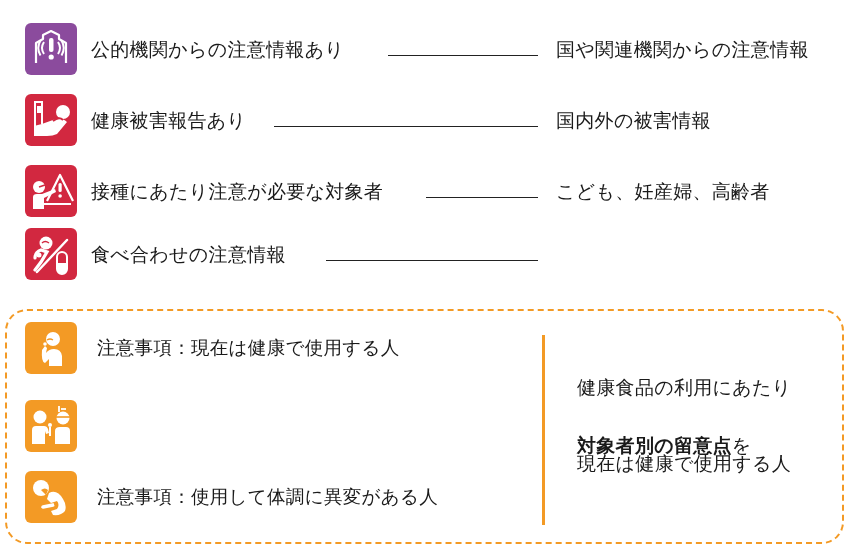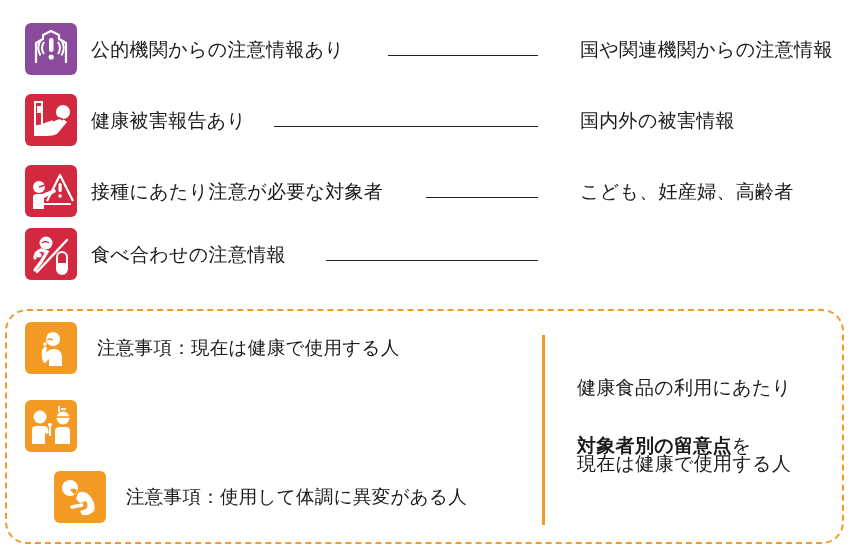--- a/index.html
+++ b/index.html
@@ -3,21 +3,21 @@
 <meta charset="utf-8">
 <style>
   html, body { margin: 0; padding: 0; background: #ffffff; }
   body { width: 850px; height: 551px; position: relative; overflow: hidden;
          font-family: "DejaVu Sans", "Liberation Sans", sans-serif; color: #1a1a1a; }
   .row { position: absolute; left: 0; width: 734px; height: 52px; }
   .icon { position: absolute; left: 25px; width: 52px; height: 52px; border-radius: 6px; }
   .icon svg { width: 52px; height: 52px; display: block; }
   .label { position: absolute; left: 91px; font-size: 19px; line-height: 52px; white-space: nowrap; letter-spacing: 0.3px; }
   .leader { position: absolute; height: 0; border-top: 1.6px solid #222; top: 32px; }
-  .desc { position: absolute; left: 556px; font-size: 19px; line-height: 52px; white-space: nowrap; letter-spacing: 0.3px; margin-left: 24px; }
+  .desc { position: absolute; left: 556px; font-size: 19px; line-height: 52px; white-space: nowrap; letter-spacing: 0.3px; }
   .purple { background: #8b4b9d; }
   .red { background: #d22840; }
   .orange { background: #f39a25; }
   .dashed-box { position: absolute; left: 5px; top: 309px; width: 839px; height: 235px;
                 border: 2.5px dashed #f39a25; border-radius: 22px; box-sizing: border-box; }
   .divider { position: absolute; left: 542px; top: 335px; width: 3px; height: 190px; background: #f39a25; }
   .note { position: absolute; left: 577px; font-size: 19px; line-height: 38px; white-space: nowrap; letter-spacing: 0.3px; }
   .note b { font-weight: bold; }
   .orow .label { left: 97px; font-size: 18.5px; }
 </style>
@@ -113,21 +113,21 @@
       <line x1="25" y1="27" x2="25" y2="36" stroke="#fff" stroke-width="2"></line>
       <circle cx="38" cy="18" r="6.5" fill="#fff"></circle>
       <path d="M31 17 H45" stroke="#f39a25" stroke-width="1.6"></path>
       <line x1="34" y1="6" x2="34" y2="12" stroke="#fff" stroke-width="1.8"></line>
       <line x1="36" y1="9" x2="41" y2="9" stroke="#fff" stroke-width="1.8"></line>
       <path d="M30 44 V31 Q30 27 35 27 H41 Q45 27 45 31 V44 Z" fill="#fff"></path>
     </svg>
   </div>
 </div>
 
-<div class="row orow" style="top:471px;margin-left:29px;">
+<div class="row orow" style="top:471px;">
   <div class="icon orange">
     <svg viewBox="0 0 52 52">
       <circle cx="16" cy="17" r="8" fill="#fff"></circle>
       <path d="M16 19 Q20 16 23 19 L21 24 Z" fill="#f39a25"></path>
       <path d="M24 22 Q32 18 38 28 Q42 34 40 40 Q36 45 28 44 L26 40 L32 38 Q35 34 32 30 L26 32 L22 28 Z" fill="#fff"></path>
       <path d="M18 36 L28 34" stroke="#fff" stroke-width="3.5" stroke-linecap="round"></path>
       <circle cx="31" cy="33" r="2" fill="#f39a25"></circle>
     </svg>
   </div>
   <span class="label">注意事項：使用して体調に異変がある人</span>

